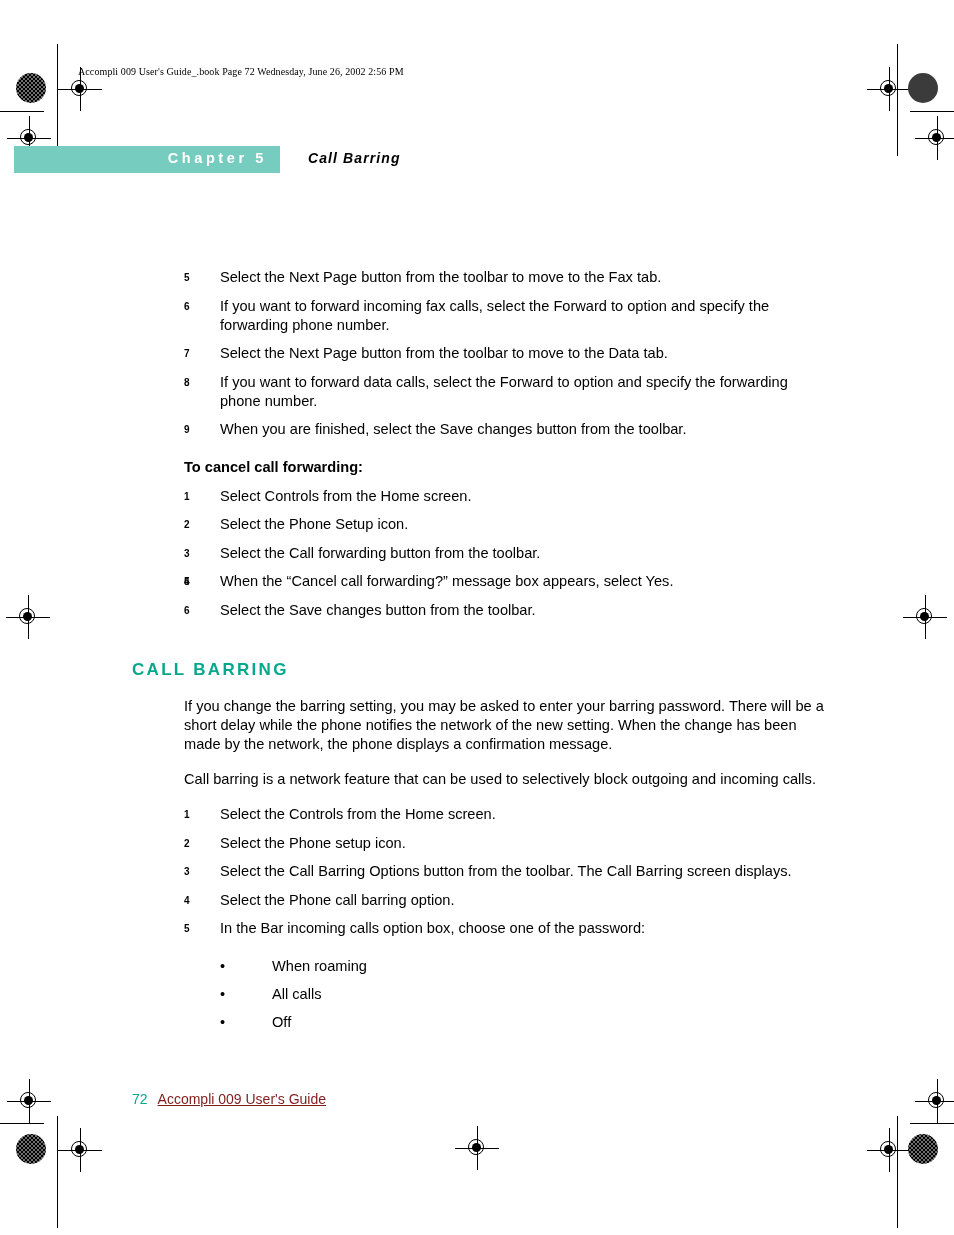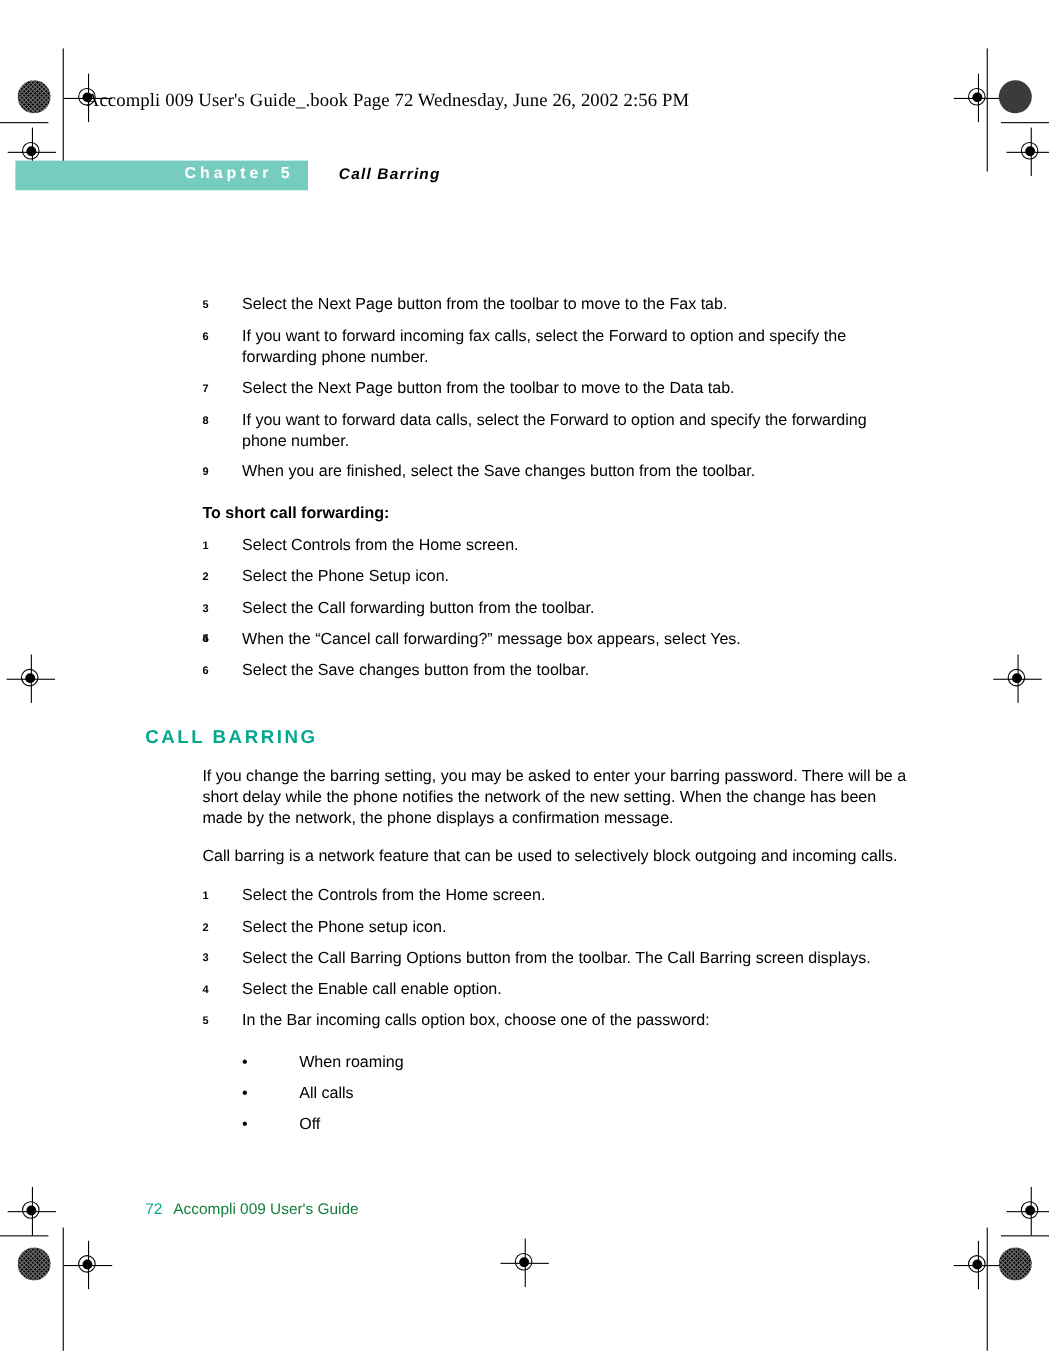--- a/index.html
+++ b/index.html
@@ -68,23 +68,23 @@
     position: absolute;
     width: 30px; height: 30px;
     border-radius: 50%;
     background: #3b3b3b;
   }
 
   
   .doc-header {
     position: absolute;
     left: 78px;
-    top: 81px;
+    top: 66px;
     font-family: "Liberation Serif", serif;
-    font-size: 17px;
+    font-size: 10px;
     color: #000;
     white-space: nowrap;
     letter-spacing: 0.1px;
   }
 
   
   .chapter-bar {
     position: absolute;
     left: 14px;
     top: 146px;
@@ -201,21 +201,22 @@
     top: 1090px;
     font-size: 14px;
     line-height: 18px;
     white-space: nowrap;
   }
   .footer .page-num {
     color: #06a88d;
     margin-right: 10px;
   }
   .footer .guide-title {
-    color: #15803d;
+    color: #7f1d1d;
+    text-decoration: underline;
   }
 </style>
 </head>
 <body>
 
 <div>
 
   <div class="mark-line" style="left:57px; top:44px; width:1px; height:112px;"></div>
   <div class="mark-line" style="left:57px; top:1116px; width:1px; height:112px;"></div>
   <div class="mark-line" style="left:897px; top:44px; width:1px; height:112px;"></div>
@@ -326,21 +327,21 @@
       <span class="body-text">If you want to forward data calls, select the Forward to option and specify the forwarding phone number.</span>
     </li>
     <li>
       <span class="num">9</span>
       <span class="body-text">When you are finished, select the Save changes button from the toolbar.</span>
     </li>
   </ol>
 
   <div class="spacer-sm"></div>
 
-  <div class="sub-heading">To short call forwarding:</div>
+  <div class="sub-heading">To cancel call forwarding:</div>
 
   <ol class="steps">
     <li>
       <span class="num">1</span>
       <span class="body-text">Select Controls from the Home screen.</span>
     </li>
     <li>
       <span class="num">2</span>
       <span class="body-text">Select the Phone Setup icon.</span>
     </li>
@@ -379,21 +380,21 @@
     <li>
       <span class="num">2</span>
       <span class="body-text">Select the Phone setup icon.</span>
     </li>
     <li>
       <span class="num">3</span>
       <span class="body-text">Select the Call Barring Options button from the toolbar. The Call Barring screen displays.</span>
     </li>
     <li>
       <span class="num">4</span>
-      <span class="body-text">Select the Enable call enable option.</span>
+      <span class="body-text">Select the Phone call barring option.</span>
     </li>
     <li>
       <span class="num">5</span>
       <span class="body-text">In the Bar incoming calls option box, choose one of the password:</span>
     </li>
   </ol>
 
   <div class="spacer-sm"></div>
 
   <ul class="bullets">

